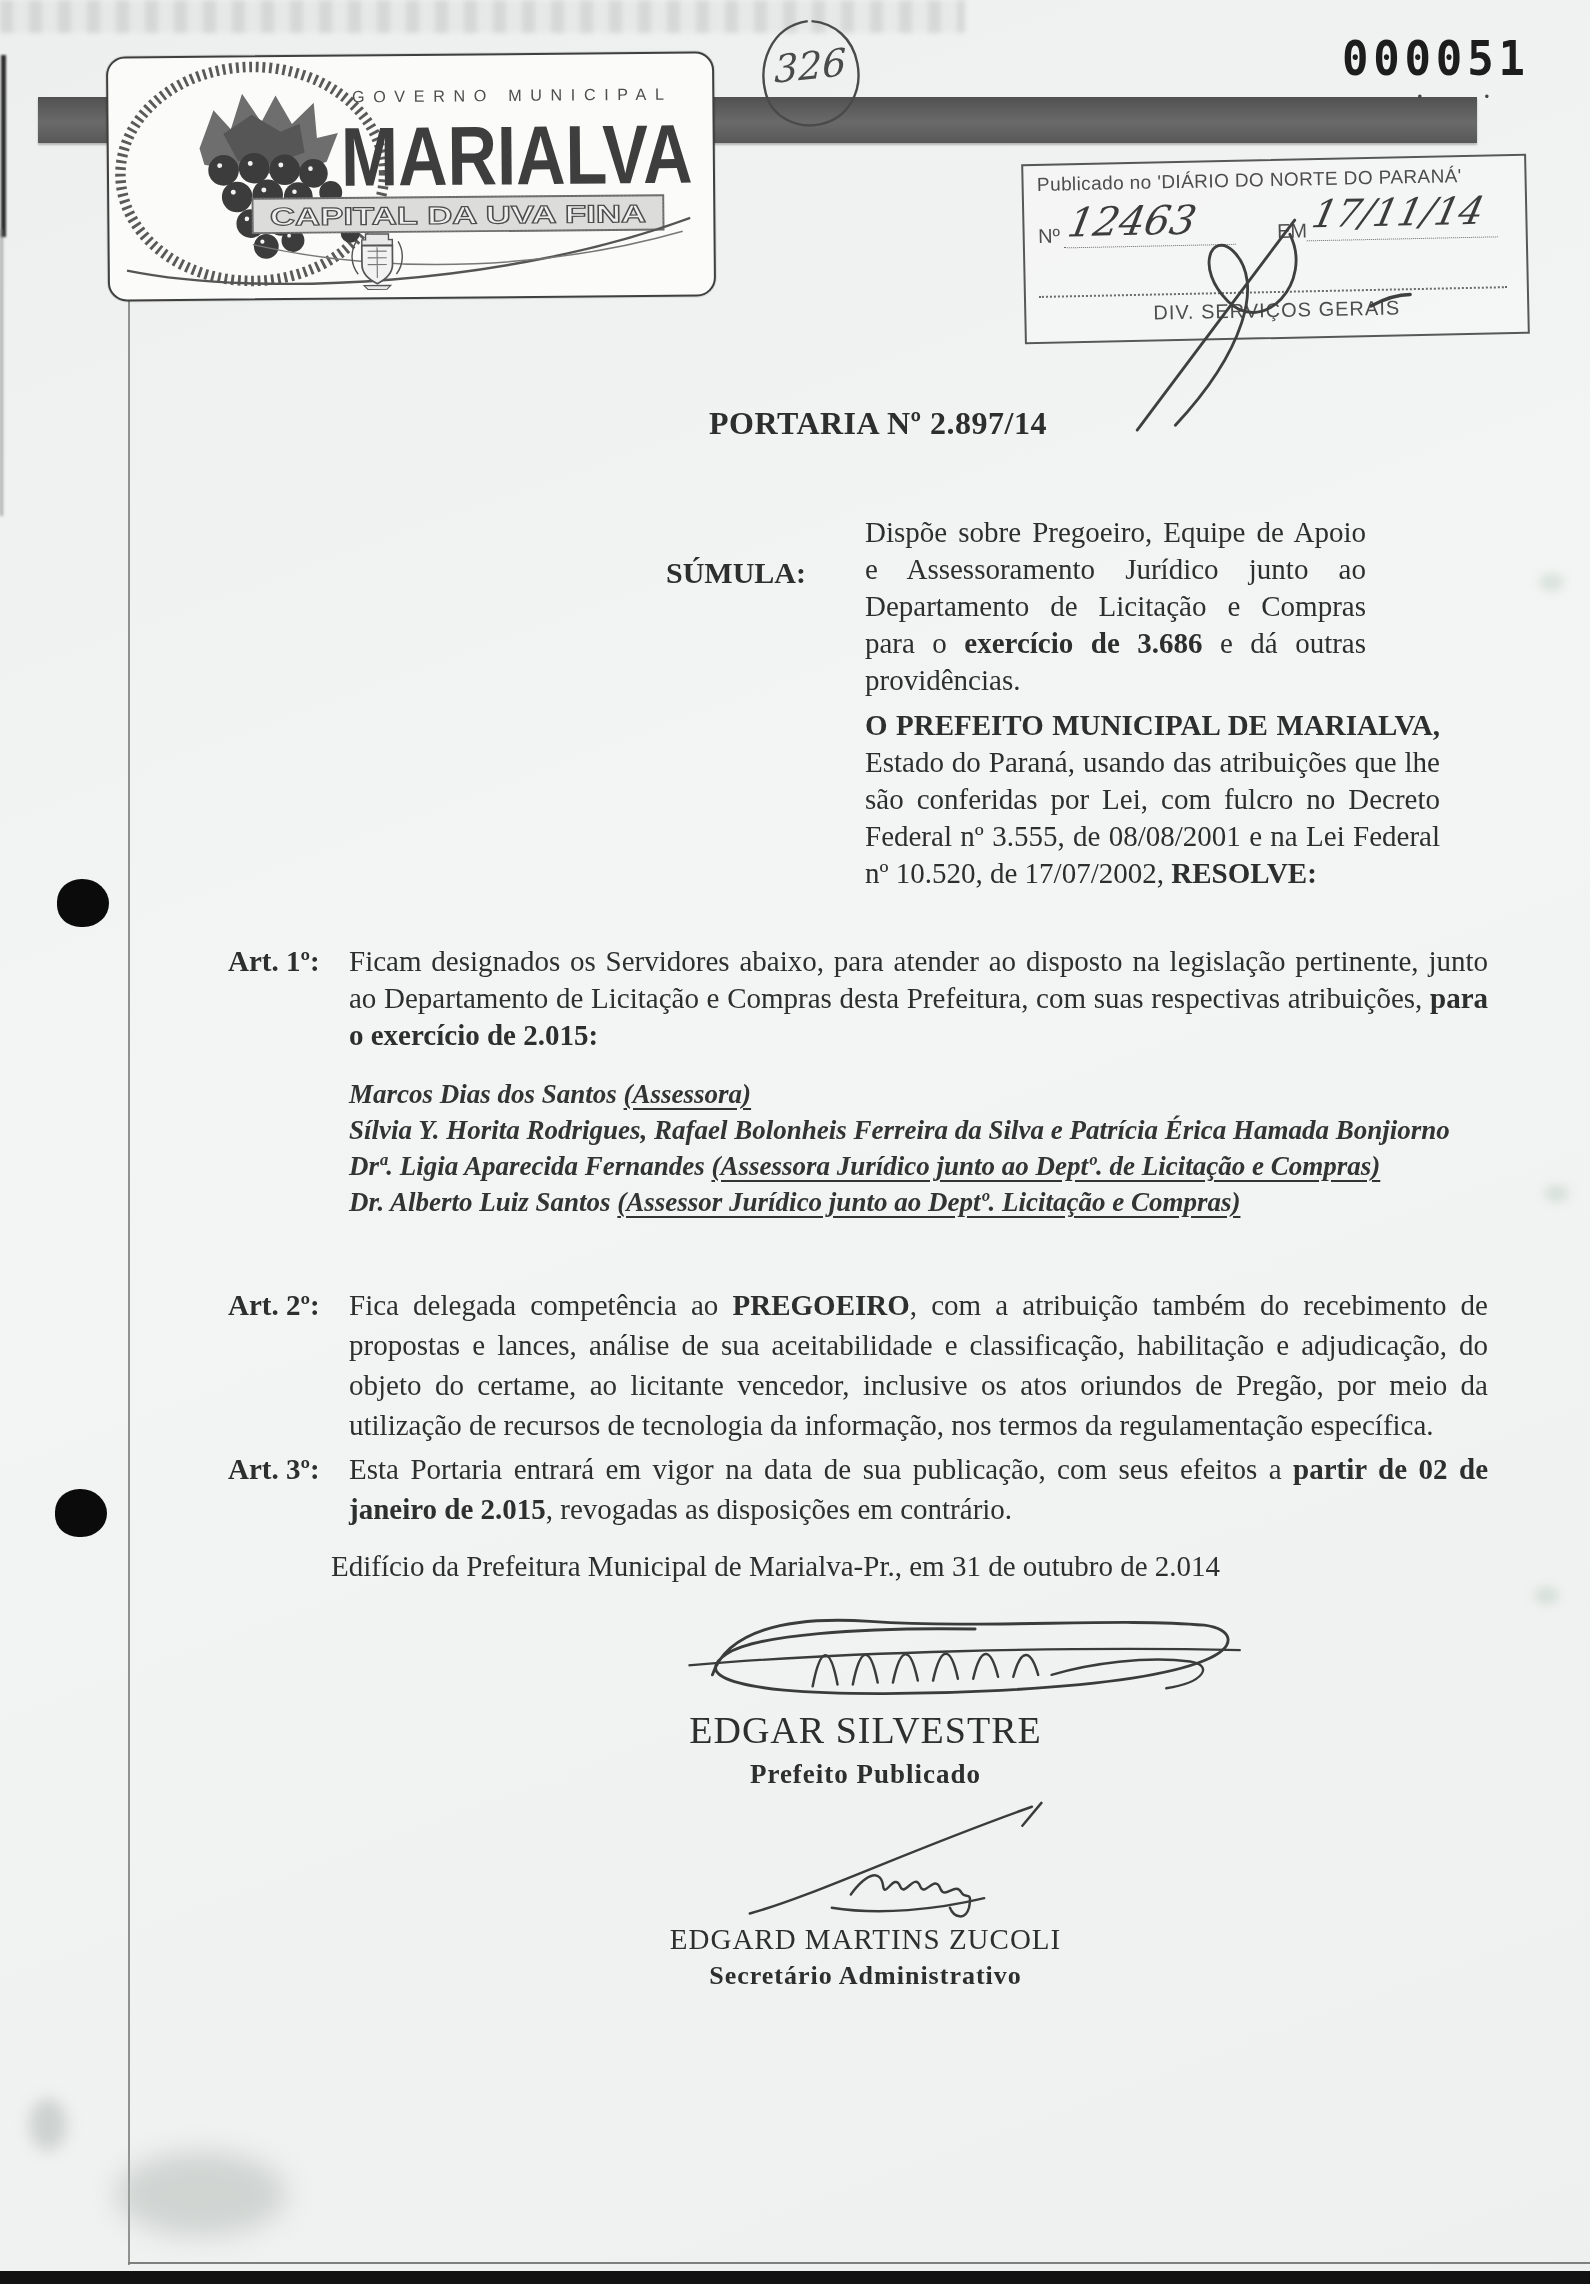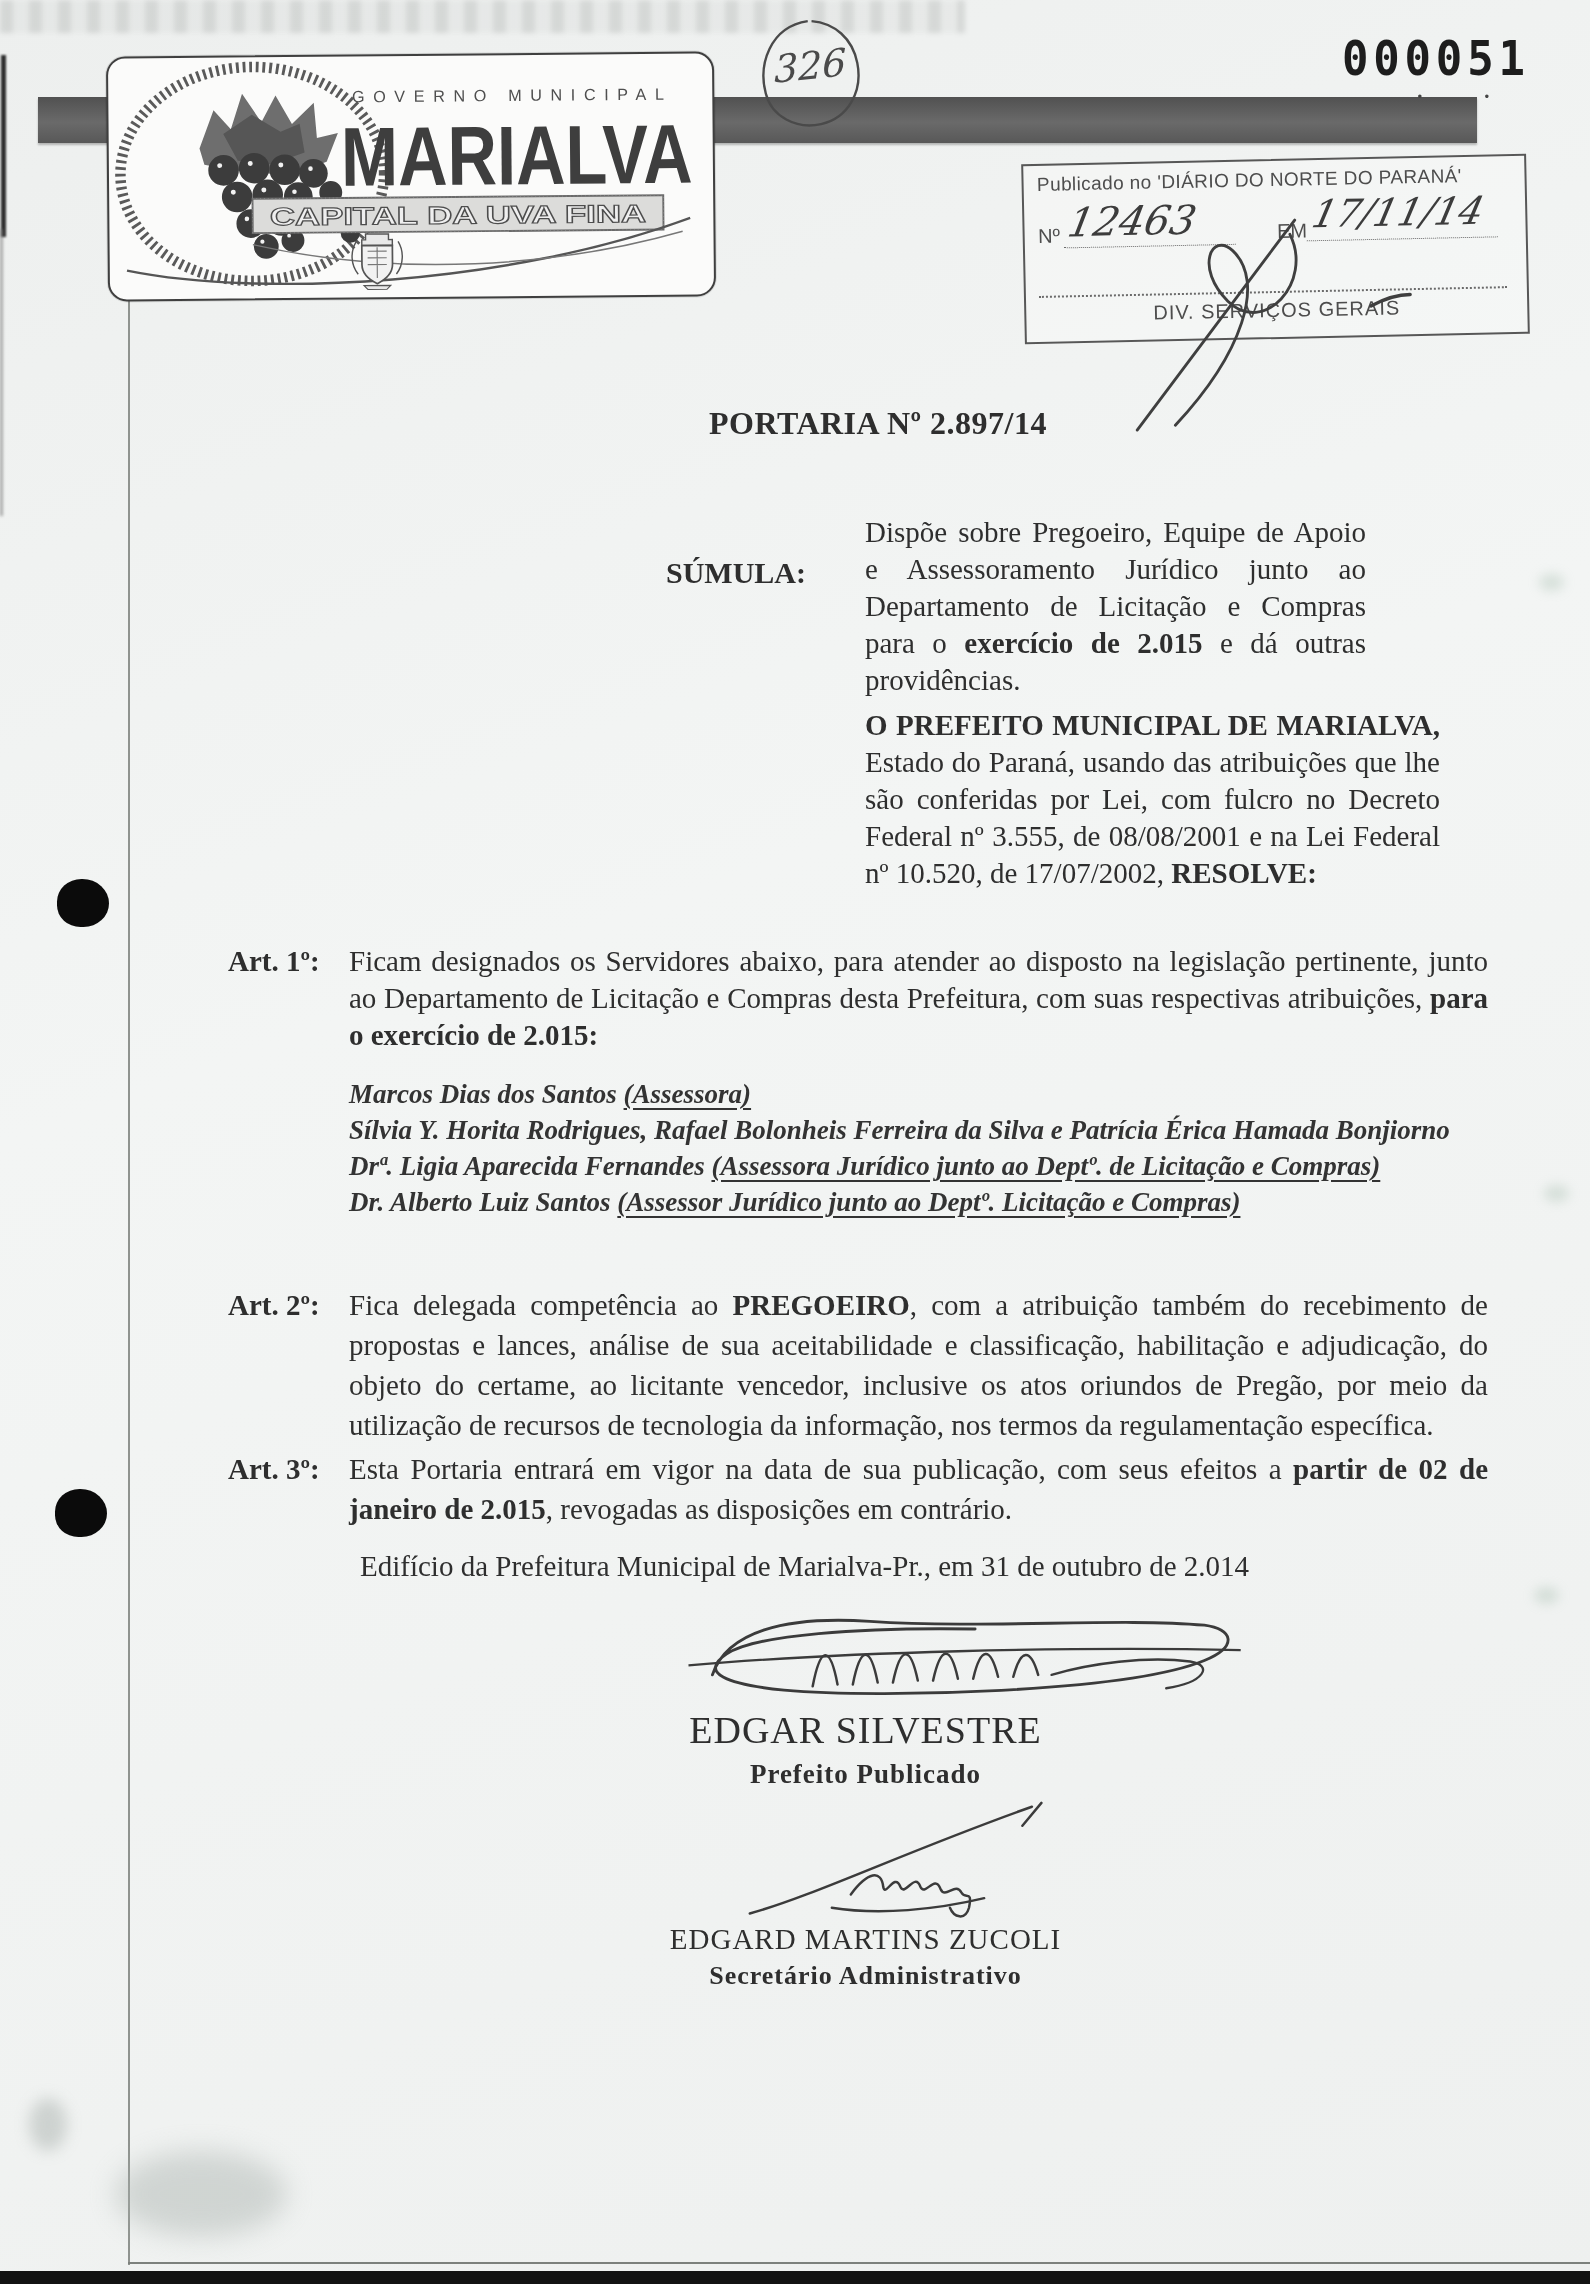--- a/index.html
+++ b/index.html
@@ -62,21 +62,21 @@
   .sumula-text{left:865px;top:514px;width:501px;font-size:29px;line-height:37px;text-align:justify;}
   .preamble{left:865px;top:707px;width:575px;font-size:29px;line-height:37px;text-align:justify;}
   .art-label{left:228px;font-size:29px;font-weight:bold;white-space:nowrap;}
   .art-body{left:349px;width:1139px;font-size:29px;text-align:justify;}
   .a1{top:943px;line-height:37px;}
   .names{left:349px;top:1076px;width:1176px;font-size:27px;line-height:36px;
     font-style:italic;font-weight:bold;color:#333;}
   .names .u{text-decoration:underline;text-underline-offset:4.8px;}
   .a2{top:1285px;line-height:40px;}
   .a3{top:1449px;line-height:40px;}
-  .place-date{left:360px;top:1550px;font-size:29px;white-space:nowrap;}
+  .place-date{left:331px;top:1550px;font-size:29px;white-space:nowrap;}
   .sig-block{text-align:center;}
   .sig1-svg{left:669px;top:1608px;width:574px;height:107px;}
   .sig1-name{left:612px;top:1708px;width:507px;font-size:38px;font-weight:normal;letter-spacing:1px;}
   .sig1-title{left:612px;top:1759px;width:507px;font-size:27px;font-weight:bold;letter-spacing:1px;}
   .sig2-svg{left:736px;top:1801px;width:344px;height:122px;}
   .sig2-name{left:612px;top:1923px;width:507px;font-size:29px;font-weight:normal;letter-spacing:1px;}
   .sig2-title{left:612px;top:1961px;width:507px;font-size:26px;font-weight:bold;letter-spacing:1px;}
   .b{font-weight:bold;}
 </style>
 </head>
@@ -182,21 +182,21 @@
     <div class="div">DIV. SERVIÇOS GERAIS</div>
   </div>
   <svg class="abs stamp-sig" viewBox="0 0 330 260">
     <path d="M40 250 L205 30 M80 245 C150 170 175 95 140 62 C118 42 100 80 135 115 C172 152 225 95 200 45" fill="none" stroke="#3f3f3f" stroke-width="3" stroke-linecap="round"></path>
     <path d="M285 120 C300 112 315 108 326 108" fill="none" stroke="#3f3f3f" stroke-width="3.5" stroke-linecap="round"></path>
   </svg>
 
   <div class="abs title">PORTARIA Nº 2.897/14</div>
 
   <div class="abs sumula-label">SÚMULA:</div>
-  <div class="abs sumula-text"><span>Dispõe sobre Pregoeiro, Equipe de Apoio e Assessoramento Jurídico junto ao Departamento de Licitação e Compras para o </span><span class="b">exercício de 2.015</span><span> e dá outras providências.</span></div>
+  <div class="abs sumula-text"><span>Dispõe sobre Pregoeiro, Equipe de Apoio e Assessoramento Jurídico junto ao Departamento de Licitação e Compras para o </span><span class="b">exercício de 3.686</span><span> e dá outras providências.</span></div>
 
   <div class="abs preamble"><span class="b">O PREFEITO MUNICIPAL DE MARIALVA,</span><span> Estado do Paraná, usando das atribuições que lhe são conferidas por Lei, com fulcro no Decreto Federal nº 3.555, de 08/08/2001 e na Lei Federal nº 10.520, de 17/07/2002, </span><span class="b">RESOLVE:</span></div>
 
   <div class="abs art-label a1">Art. 1º:</div>
   <div class="abs art-body a1"><span>Ficam designados os Servidores abaixo, para atender ao disposto na legislação pertinente, junto ao Departamento de Licitação e Compras desta Prefeitura, com suas respectivas atribuições, </span><span class="b">para o exercício de 2.015:</span></div>
 
   <div class="abs names">
     <div><span>Marcos Dias dos Santos </span><span class="u">(Assessora)</span></div>
     <div><span>Sílvia Y. Horita Rodrigues, Rafael Bolonheis Ferreira da Silva e Patrícia Érica Hamada Bonjiorno</span></div>
     <div><span>Drª. Ligia Aparecida Fernandes </span><span class="u">(Assessora Jurídico junto ao Deptº. de Licitação e Compras)</span></div>

